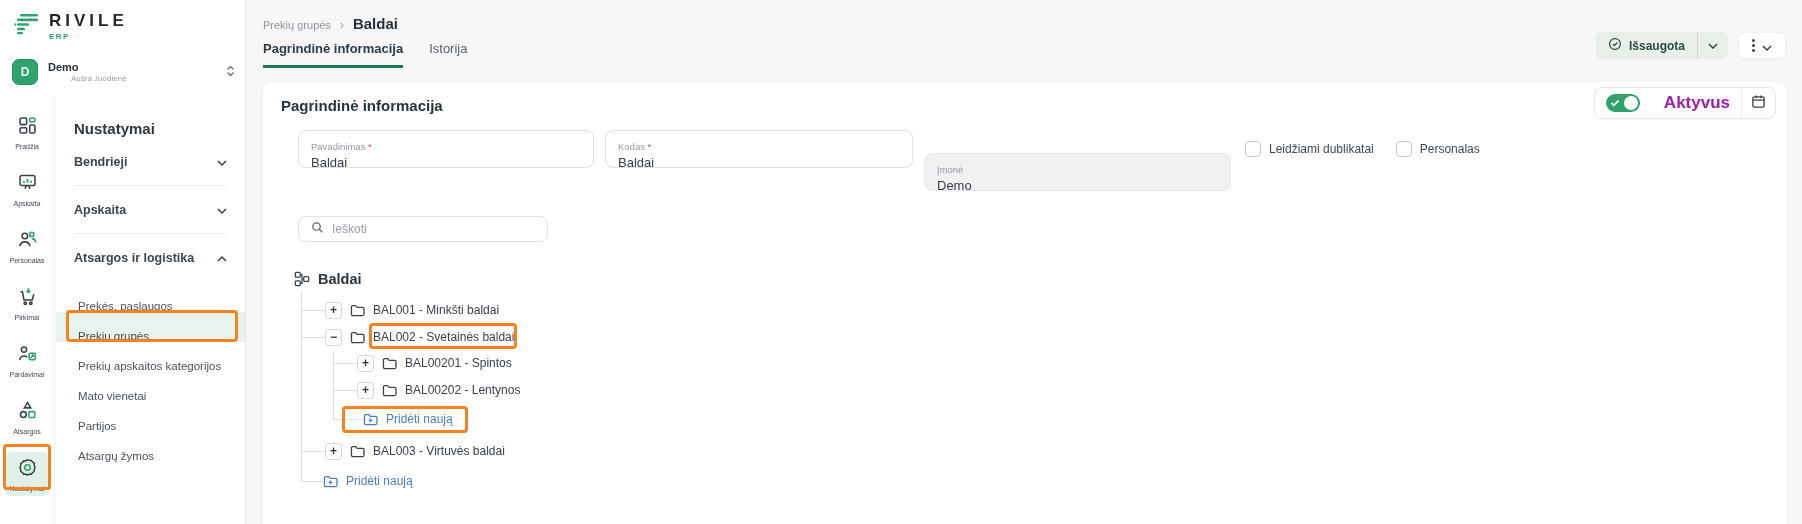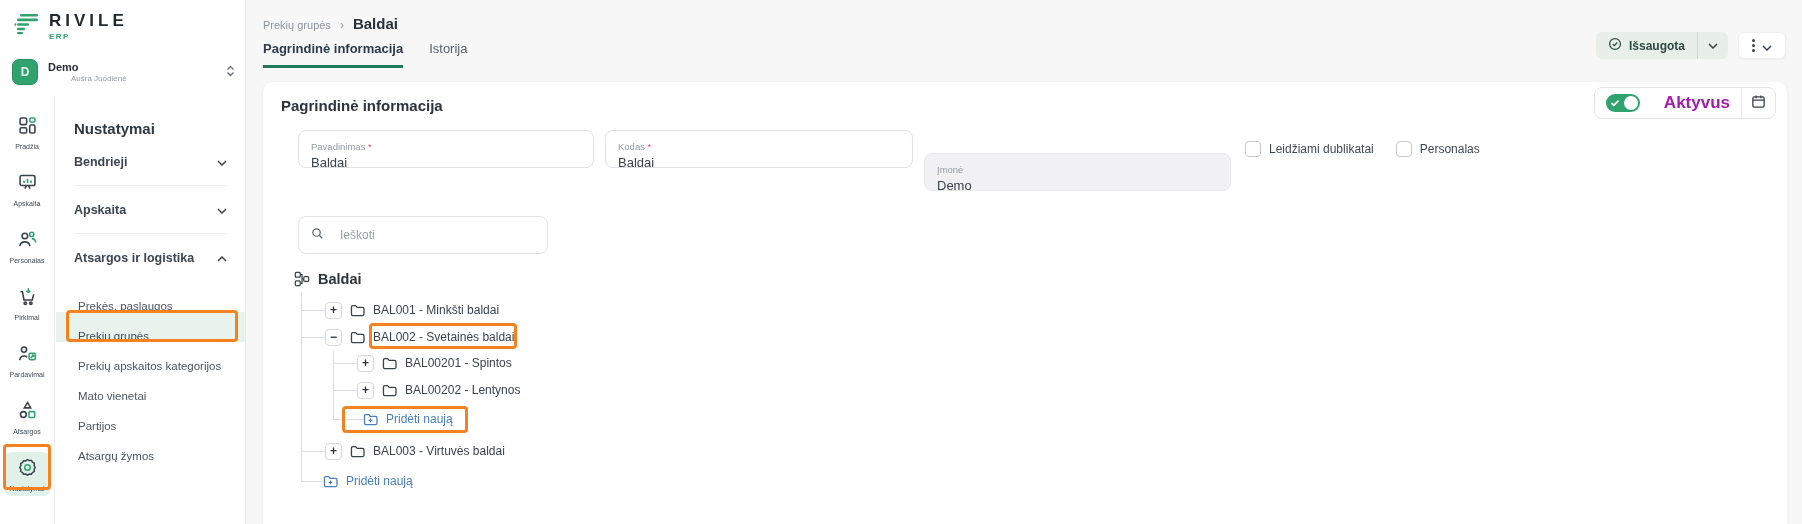--- a/index.html
+++ b/index.html
@@ -75,21 +75,21 @@
   .field.disabled { background:#f1f1f3; border-color:#e7e8ea; }
   .f-label { font-size:9.5px; color:#949ba3; line-height:11px; }
   .f-req { color:#e0457b; }
   .field input { display:block; width:100%; border:none; outline:none; background:transparent; font-family:"Liberation Sans",sans-serif; font-size:13px; color:#3a4149; margin-top:1px; }
 
   .check-group { position:absolute; left:982px; top:48px; height:38px; display:flex; align-items:center; gap:22px; }
   .check-item { display:flex; align-items:center; gap:8px; cursor:pointer; }
   .checkbox { width:16px; height:16px; border:1.5px solid #c6cad0; border-radius:4px; background:#fff; }
   .check-label { font-size:12px; color:#3f4952; }
 
-  .search-box { position:absolute; left:35px; top:134px; width:250px; height:38px; border:1px solid #e2e3e6; border-radius:8px; background:#fff; display:flex; align-items:center; gap:16px; padding:0 12px; }
+  .search-box { position:absolute; left:35px; top:134px; width:250px; height:26px; border:1px solid #e2e3e6; border-radius:8px; background:#fff; display:flex; align-items:center; gap:8px; padding:0 12px; }
   .search-box svg { width:13px; height:13px; flex:none; }
   .search-box input { border:none; outline:none; background:transparent; font-family:"Liberation Sans",sans-serif; font-size:12px; color:#3a4149; width:100%; }
   .search-box input::placeholder { color:#9aa1a9; }
 
   
   .tree { position:absolute; left:31px; top:182px; width:600px; height:250px; }
   .tline { position:absolute; background:#dcdddf; }
   .trow { position:absolute; height:26px; display:flex; align-items:center; gap:8px; }
   .troot-label { font-size:14.5px; font-weight:700; color:#2b343d; }
   .texp { width:17px; height:17px; border:1px solid #d5d7da; border-radius:4px; background:#fff; font-family:"Liberation Sans",sans-serif; font-size:12px; line-height:14px; color:#2b343d; font-weight:600; cursor:pointer; padding:0; flex:none; }

